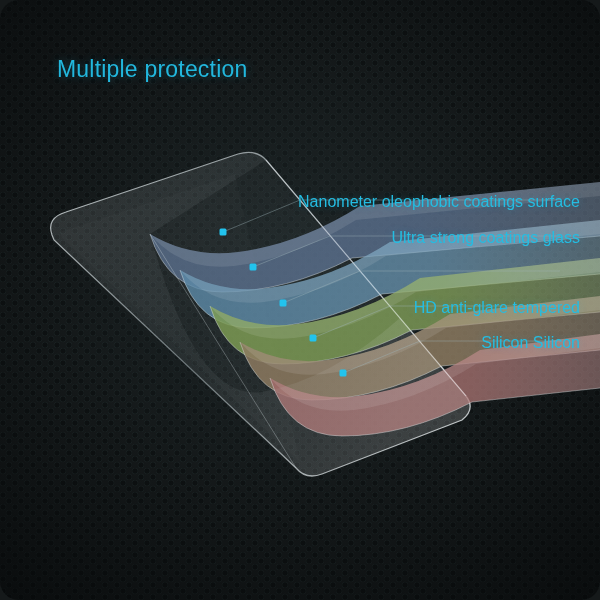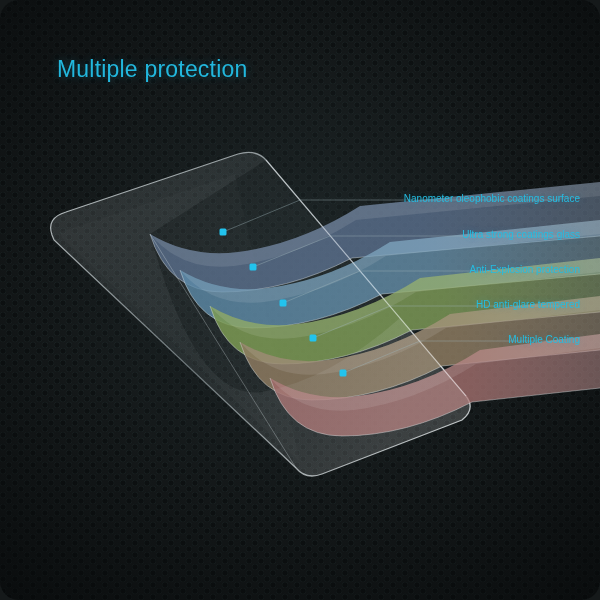--- a/index.html
+++ b/index.html
@@ -35,21 +35,21 @@
     white-space:nowrap;
   }
 
   
   #art{position:absolute;left:0;top:0;width:600px;height:600px;}
 
   
   .lbl{
     position:absolute;
     right:20px;
-    font-size:10px;
+    font-size:16px;
     color:#24bde2;
     white-space:nowrap;
     text-shadow:0 0 8px rgba(36,189,226,.25);
   }
 </style>
 </head>
 <body>
 
 <div id="stage">
 
@@ -170,17 +170,16 @@
       <rect x="219.5" y="228.5" width="7" height="7" rx="1.5" fill="#22c3ee"></rect>
       <rect x="249.5" y="263.5" width="7" height="7" rx="1.5" fill="#22c3ee"></rect>
       <rect x="279.5" y="299.5" width="7" height="7" rx="1.5" fill="#22c3ee"></rect>
       <rect x="309.5" y="334.5" width="7" height="7" rx="1.5" fill="#22c3ee"></rect>
       <rect x="339.5" y="369.5" width="7" height="7" rx="1.5" fill="#22c3ee"></rect>
     </g>
   </svg>
 
   <div class="lbl" style="top:193px">Nanometer oleophobic coatings surface</div>
   <div class="lbl" style="top:229px">Ultra strong coatings glass</div>
-  <div class="lbl" style="top:264px">Anti-Explosion protection</div>
   <div class="lbl" style="top:299px">HD anti-glare tempered</div>
-  <div class="lbl" style="top:334px">Multiple Coating</div>
+  <div class="lbl" style="top:334px">Silicon Silicon</div>
 
 </div>
 
 </body></html>

